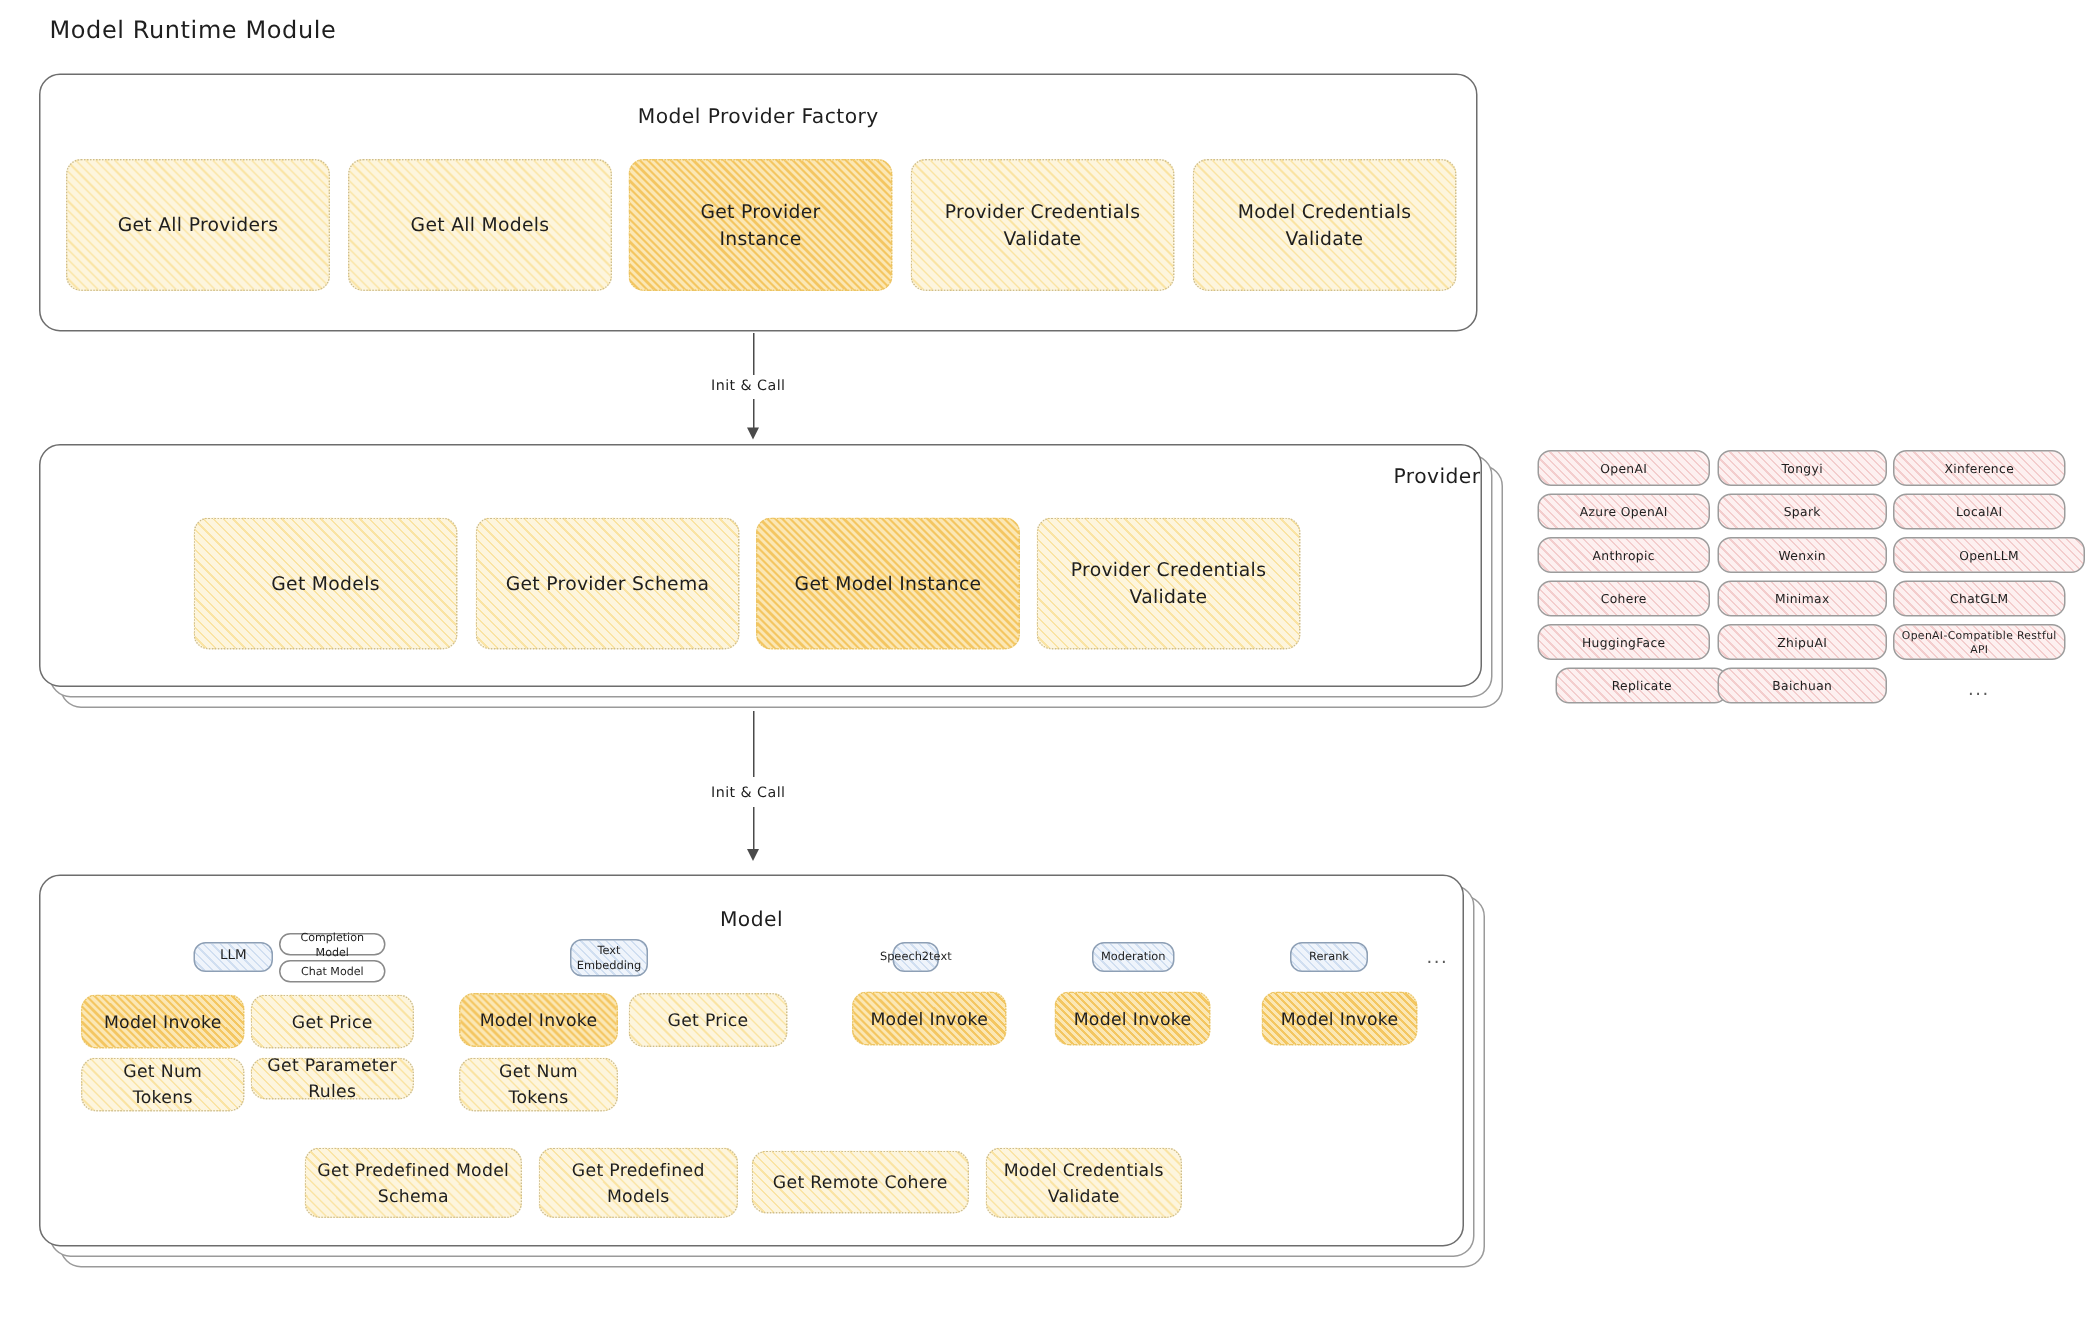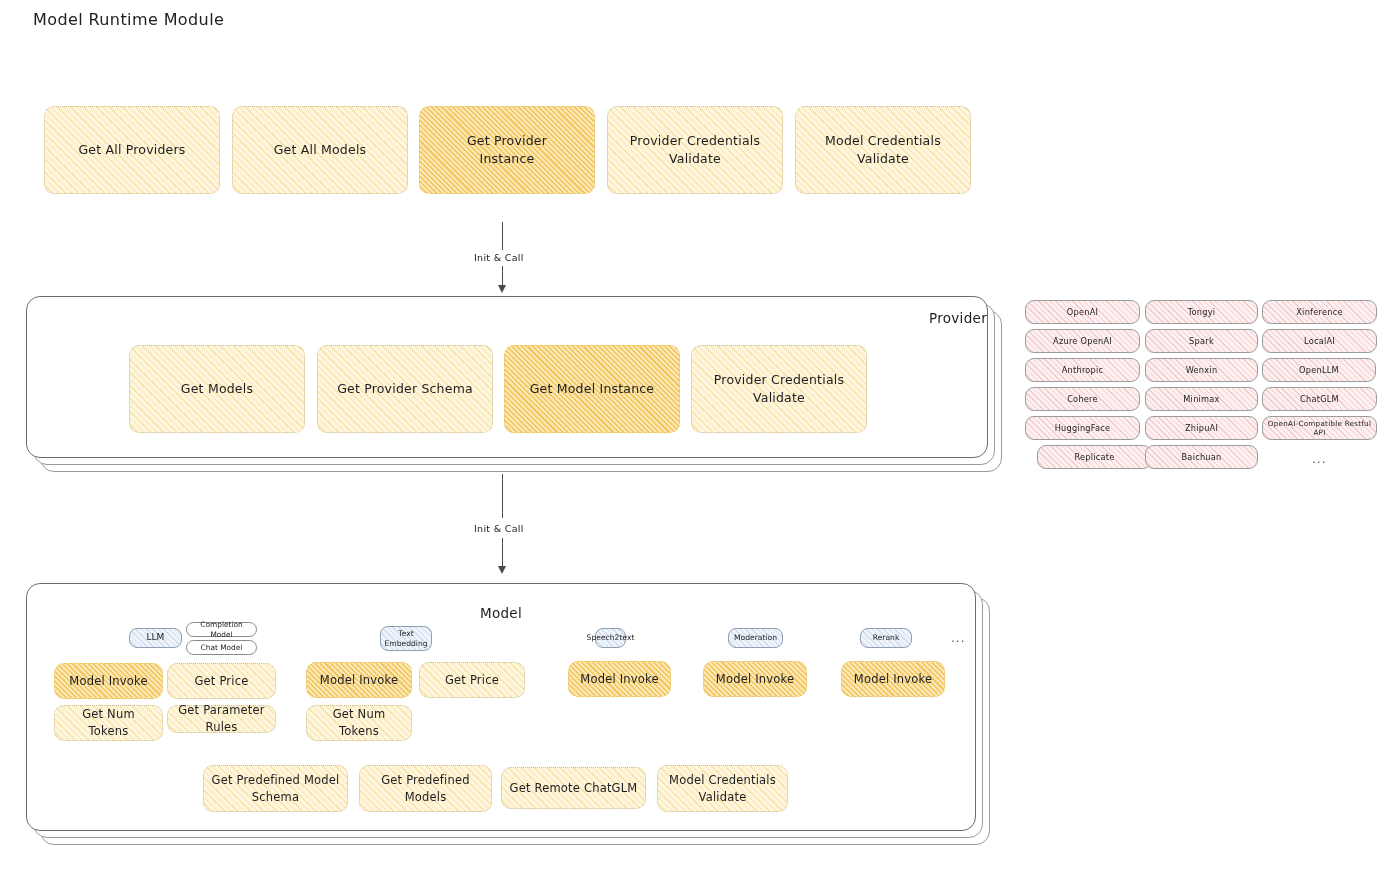--- a/index.html
+++ b/index.html
@@ -164,20 +164,23 @@
     white-space: nowrap;
   }
 </style>
 </head>
 <body>
 
 <div id="canvas">
 
   <div class="abs" id="page-title">Model Runtime Module</div>
 
+  <div class="abs panel" id="factory-panel" style="left:26px; top:49px; width:959px; height:172px;">
+    <div class="panel-title" style="top:20px;">Model Provider Factory</div>
+  </div>
   <div id="factory-nodes">
       <div class="abs node" style="left: 44px; top: 106px; width: 176px; height: 88px;">Get All Providers</div>
       <div class="abs node" style="left: 232px; top: 106px; width: 176px; height: 88px;">Get All Models</div>
       <div class="abs node hi" style="left: 419px; top: 106px; width: 176px; height: 88px;">Get Provider<br>Instance</div>
       <div class="abs node" style="left: 607px; top: 106px; width: 176px; height: 88px;">Provider Credentials<br>Validate</div>
       <div class="abs node" style="left: 795px; top: 106px; width: 176px; height: 88px;">Model Credentials<br>Validate</div>
     </div>
 
   <div class="abs arrow-line" style="left:502px; top:222px; height:28px;"></div>
   <div class="abs arrow-label" style="left:474px; top:252px;">Init &amp; Call</div>
@@ -204,21 +207,21 @@
       <div class="abs chip" style="left: 1025px; top: 416px; width: 115px; height: 24px;">HuggingFace</div>
       <div class="abs chip" style="left: 1025px; top: 445px; width: 115px; height: 24px; margin-left: 12px;">Replicate</div>
       <div class="abs chip" style="left: 1145px; top: 300px; width: 113px; height: 24px;">Tongyi</div>
       <div class="abs chip" style="left: 1145px; top: 329px; width: 113px; height: 24px;">Spark</div>
       <div class="abs chip" style="left: 1145px; top: 358px; width: 113px; height: 24px;">Wenxin</div>
       <div class="abs chip" style="left: 1145px; top: 387px; width: 113px; height: 24px;">Minimax</div>
       <div class="abs chip" style="left: 1145px; top: 416px; width: 113px; height: 24px;">ZhipuAI</div>
       <div class="abs chip" style="left: 1145px; top: 445px; width: 113px; height: 24px;">Baichuan</div>
       <div class="abs chip" style="left: 1262px; top: 300px; width: 115px; height: 24px;">Xinference</div>
       <div class="abs chip" style="left: 1262px; top: 329px; width: 115px; height: 24px;">LocalAI</div>
-      <div class="abs chip" style="left: 1262px; top: 358px; width: 114px; height: 24px;">OpenLLM</div>
+      <div class="abs chip" style="left: 1262px; top: 358px; width: 128px; height: 24px;">OpenLLM</div>
       <div class="abs chip" style="left: 1262px; top: 387px; width: 115px; height: 24px;">ChatGLM</div>
       <div class="abs chip" style="left: 1262px; top: 416px; width: 115px; height: 24px; font-size: 7.2px;">OpenAI-Compatible Restful API</div>
       <div class="abs ellipsis" style="left: 1312px; top: 452px;">...</div>
     </div>
 
   <div class="abs arrow-line" style="left:502px; top:474px; height:44px;"></div>
   <div class="abs arrow-label" style="left:474px; top:523px;">Init &amp; Call</div>
   <div class="abs arrow-line" style="left:502px; top:538px; height:30px;"></div>
   <div class="abs arrow-head" style="left:498px; top:566px;"></div>
 
@@ -243,17 +246,17 @@
       <div class="abs node hi small" style="left: 568px; top: 661px; width: 103px; height: 36px;">Model Invoke</div>
       <div class="abs badge" style="left: 728px; top: 628px; width: 55px; height: 20px; font-size: 7.6px;">Moderation</div>
       <div class="abs node hi small" style="left: 703px; top: 661px; width: 104px; height: 36px;">Model Invoke</div>
       <div class="abs badge" style="left: 860px; top: 628px; width: 52px; height: 20px; font-size: 7.6px;">Rerank</div>
       <div class="abs node hi small" style="left: 841px; top: 661px; width: 104px; height: 36px;">Model Invoke</div>
     </div>
   <div class="abs ellipsis" style="left:951px; top:631px;">...</div>
   <div id="model-common">
       <div class="abs node small" style="left: 203px; top: 765px; width: 145px; height: 47px;">Get Predefined Model<br>Schema</div>
       <div class="abs node small" style="left: 359px; top: 765px; width: 133px; height: 47px;">Get Predefined<br>Models</div>
-      <div class="abs node small" style="left: 501px; top: 767px; width: 145px; height: 42px;">Get Remote ChatGLM</div>
+      <div class="abs node small" style="left: 501px; top: 767px; width: 145px; height: 42px;">Get Remote Cohere</div>
       <div class="abs node small" style="left: 657px; top: 765px; width: 131px; height: 47px;">Model Credentials<br>Validate</div>
     </div>
 
 </div>
 
 </body></html>

